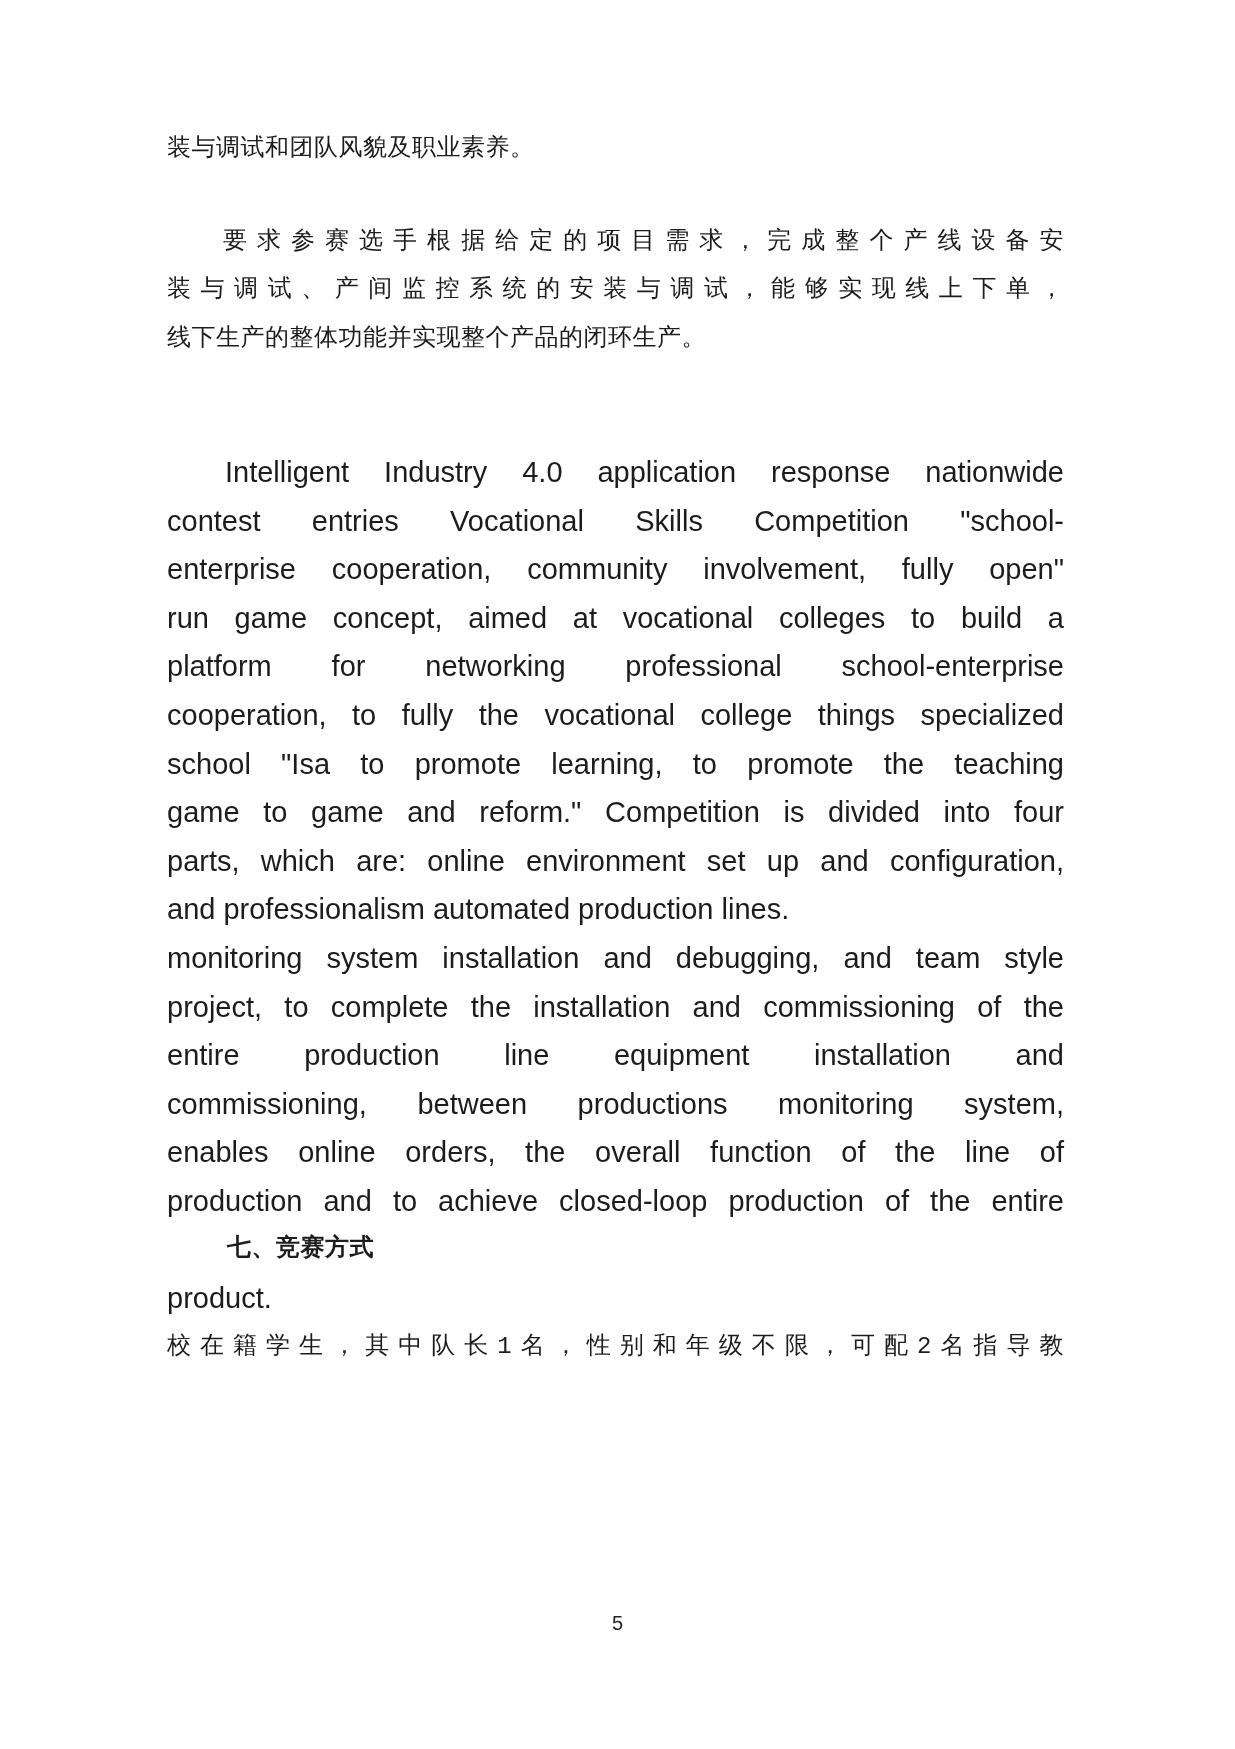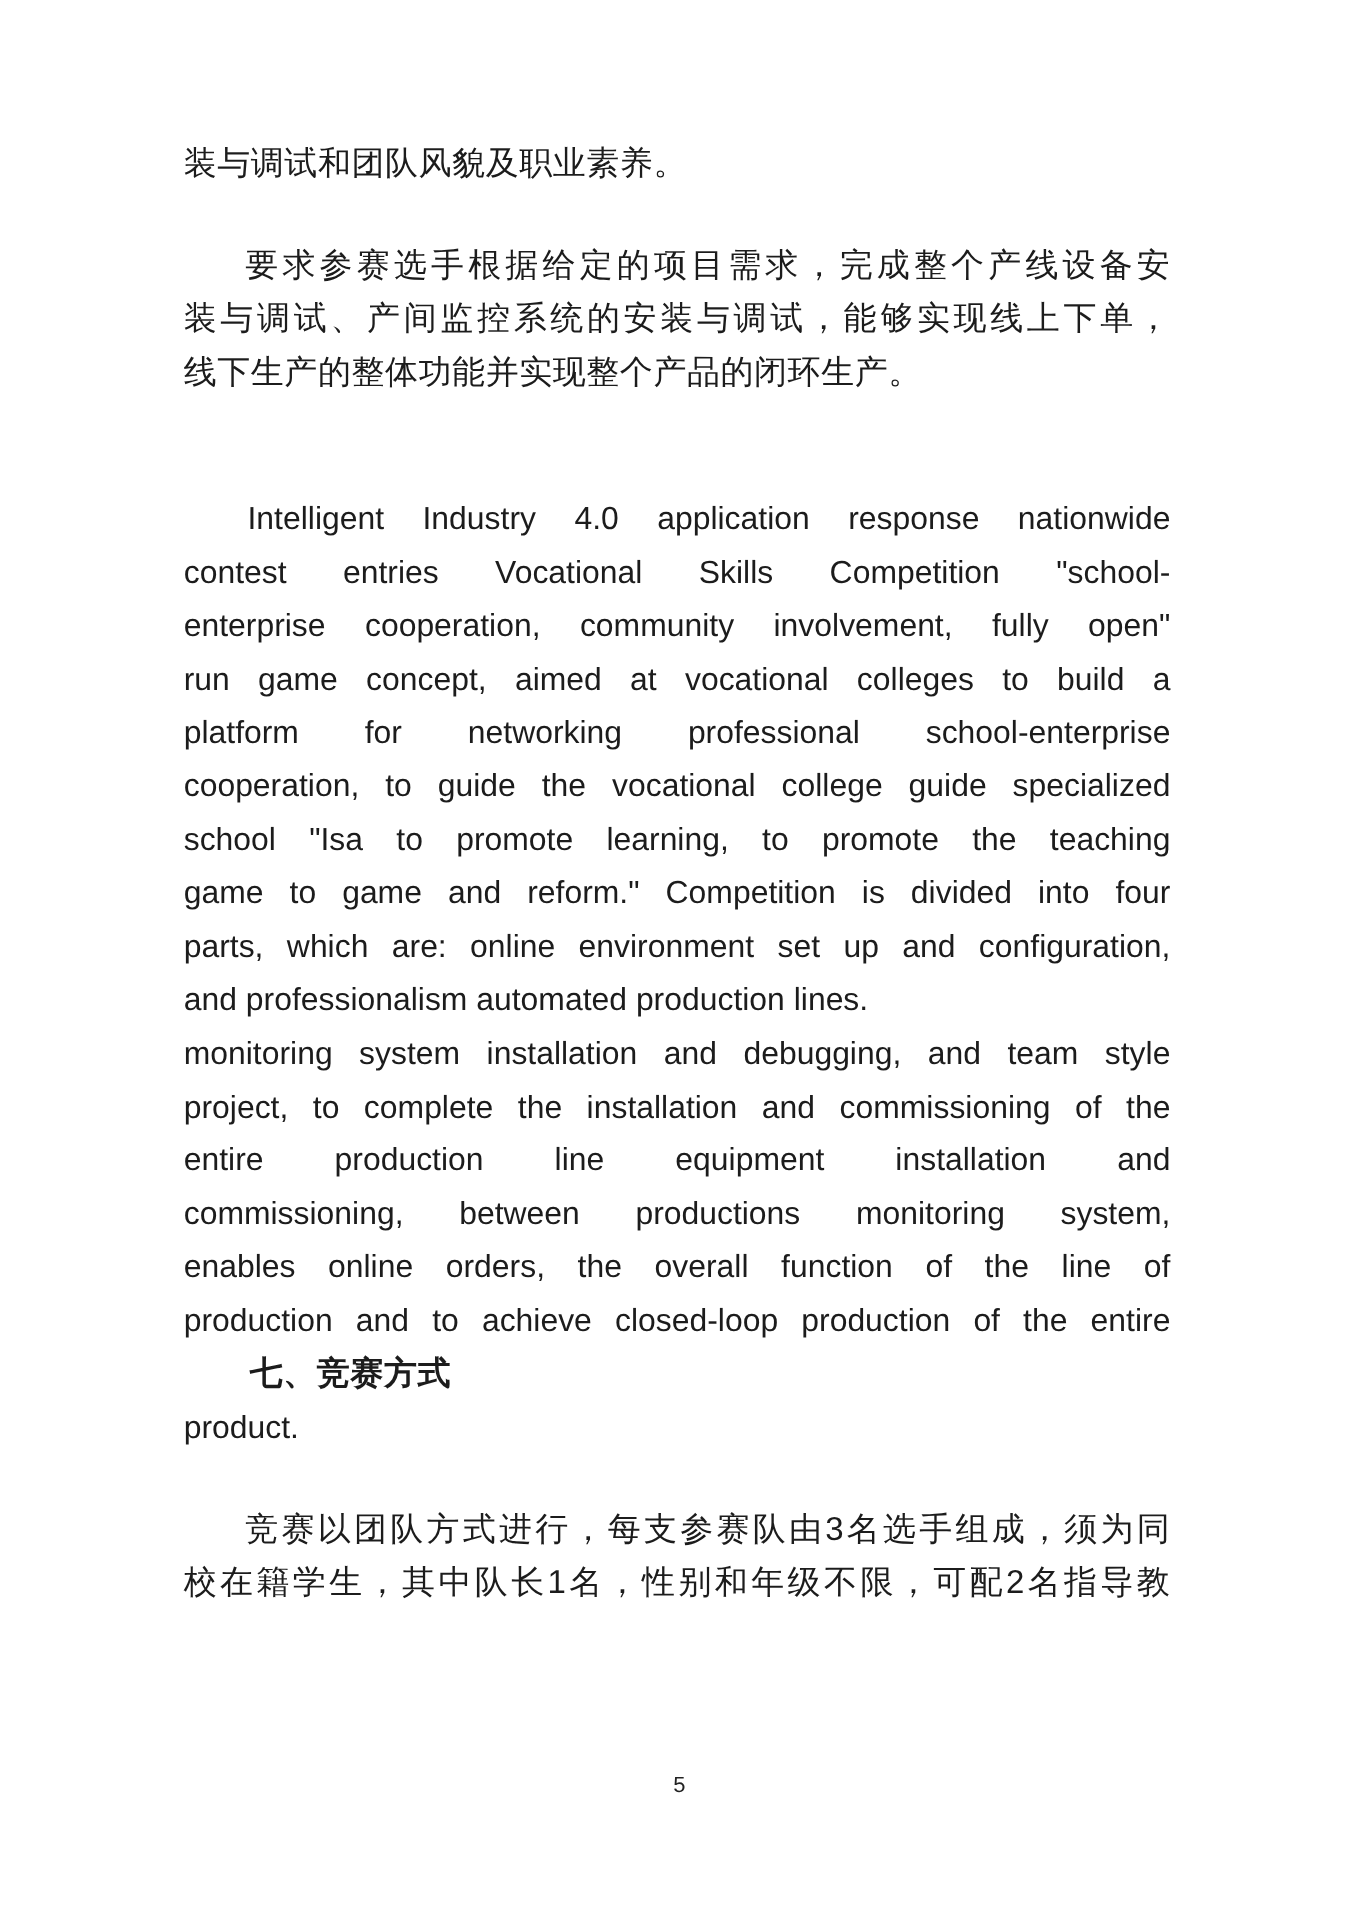--- a/index.html
+++ b/index.html
@@ -26,22 +26,23 @@
     line-height: 48.6px;
     text-align: left;
     white-space: nowrap;
   }
   .line.just {
     white-space: normal;
     text-align: justify;
     text-align-last: justify;
   }
   .line.zh {
-    font-size: 30px;
+    font-size: 24px;
     letter-spacing: 0.5px;
+    font-family: Liberation Mono, monospace;
   }
   .line.en {
     font-size: 29px;
   }
   .line.bold {
     font-weight: 700;
   }
   .line.spacer {
     height: 48.6px;
   }
@@ -66,30 +67,29 @@
     <div class="line zh">装与调试和团队风貌及职业素养。</div>
     <div class="line zh just ind-zh">要求参赛选手根据给定的项目需求，完成整个产线设备安</div>
     <div class="line zh just">装与调试、产间监控系统的安装与调试，能够实现线上下单，</div>
     <div class="line zh">线下生产的整体功能并实现整个产品的闭环生产。</div>
     <div class="line spacer"></div>
     <div class="line en just ind-en">Intelligent Industry 4.0 application response nationwide</div>
     <div class="line en just">contest entries Vocational Skills Competition "school-</div>
     <div class="line en just">enterprise cooperation, community involvement, fully open"</div>
     <div class="line en just">run game concept, aimed at vocational colleges to build a</div>
     <div class="line en just">platform for networking professional school-enterprise</div>
-    <div class="line en just">cooperation, to guide the vocational college guide specialized</div>
+    <div class="line en just">cooperation, to fully the vocational college things specialized</div>
     <div class="line en just">school "Isa to promote learning, to promote the teaching</div>
     <div class="line en just">game to game and reform." Competition is divided into four</div>
     <div class="line en just">parts, which are: online environment set up and configuration,</div>
     <div class="line en">and professionalism automated production lines.</div>
     <div class="line en just">monitoring system installation and debugging, and team style</div>
     <div class="line en just">project, to complete the installation and commissioning of the</div>
     <div class="line en just">entire production line equipment installation and</div>
     <div class="line en just">commissioning, between productions monitoring system,</div>
     <div class="line en just">enables online orders, the overall function of the line of</div>
     <div class="line en just">production and to achieve closed-loop production of the entire</div>
     <div class="line zh bold ind-head">七、竞赛方式</div>
     <div class="line en">product.</div>
-    <div class="line zh just ind-zh">竞赛以团队方式进行，每支参赛队由3名选手组成，须为同</div>
     <div class="line zh just">校在籍学生，其中队长1名，性别和年级不限，可配2名指导教</div>
   </div>
 
 <div class="page-footer">5</div>
 
 </body></html>

